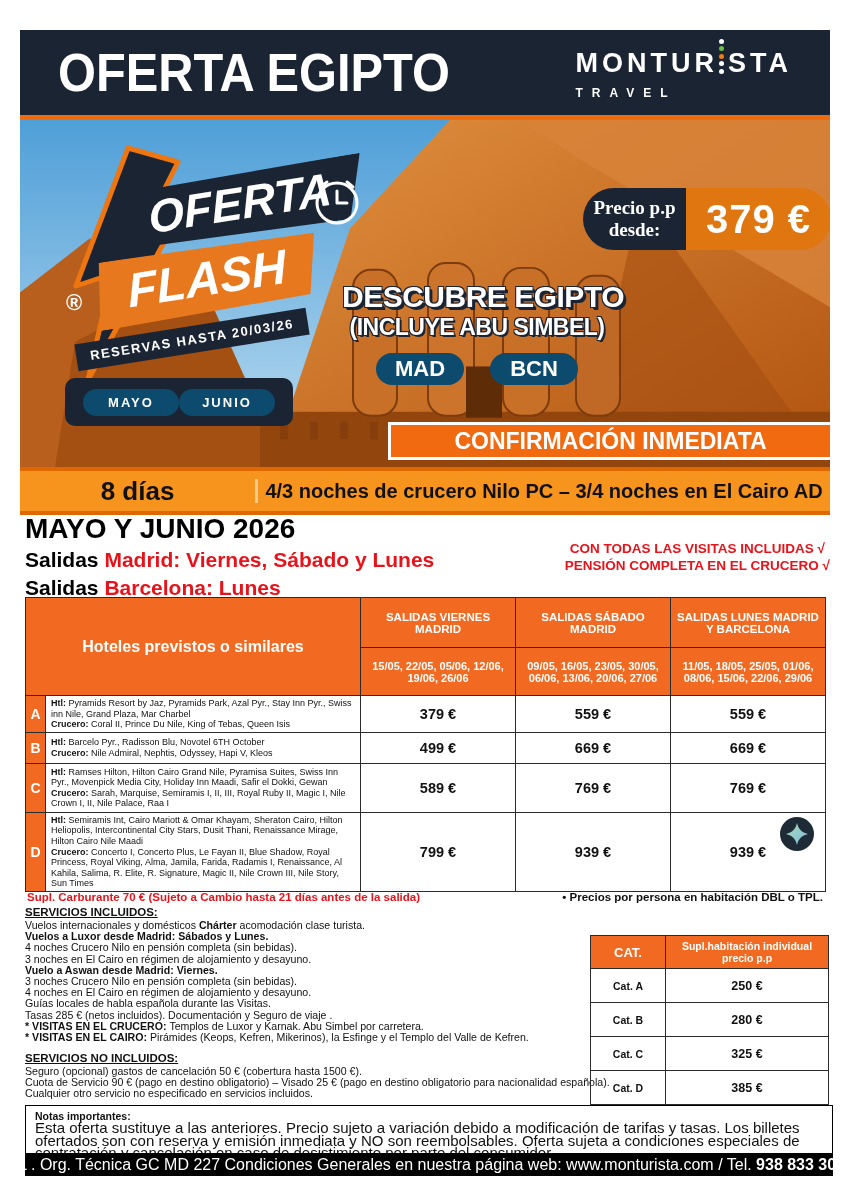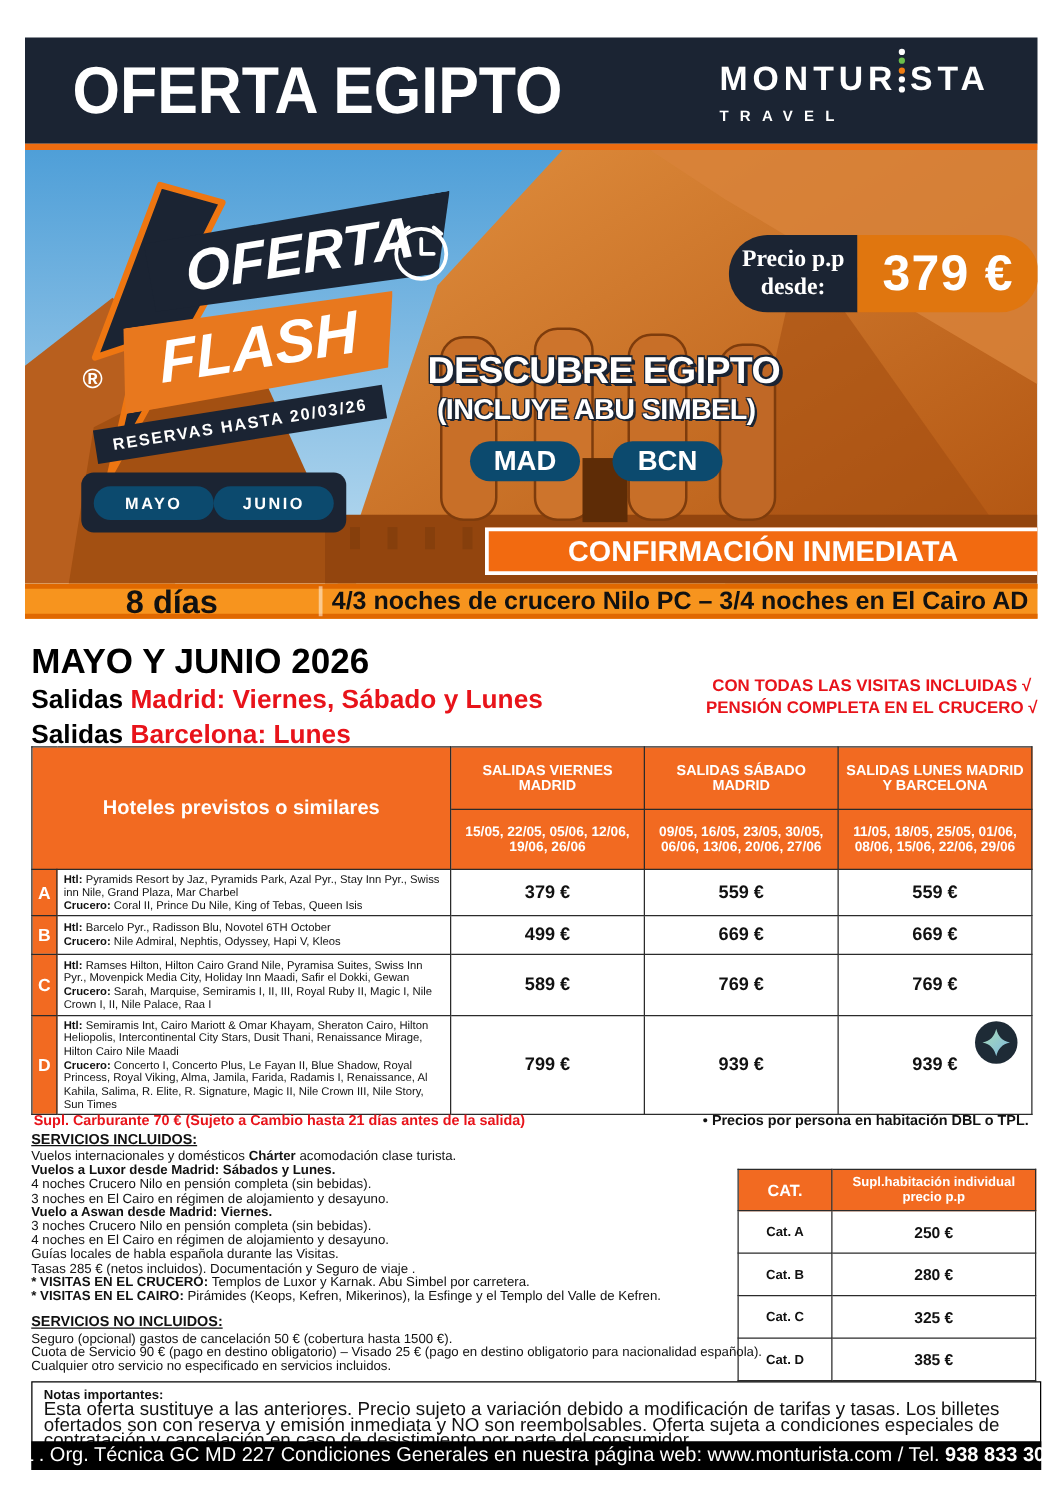--- a/index.html
+++ b/index.html
@@ -17,35 +17,35 @@
   
   .hero{position:absolute;left:20px;top:115px;width:810px;height:352px;border-top:5px solid #ee6c10;box-sizing:border-box;overflow:hidden;}
   .hero svg.scene{position:absolute;left:0;top:0;width:100%;height:100%;}
   .bolt{position:absolute;left:30px;top:22px;}
   .banner{position:absolute;color:#fff;font-weight:900;font-style:italic;text-align:center;}
   .banner-oferta{left:96px;top:52px;width:248px;height:64px;background:#1b2433;transform:rotate(-9deg) skewX(-4deg);font-size:46px;line-height:62px;clip-path:polygon(0 6%,100% 0,94% 100%,2% 92%);}
   .banner-flash{left:76px;top:126px;width:222px;height:68px;background:#e8781e;transform:rotate(-9deg) skewX(-4deg);font-size:48px;line-height:66px;clip-path:polygon(2% 0,100% 6%,96% 94%,0 100%);}
   .banner-reservas{left:55px;top:206px;background:#1b2433;transform:rotate(-9deg);font-size:13px;font-style:normal;font-weight:bold;letter-spacing:1.5px;padding:6px 14px;}
   .rmark{position:absolute;left:46px;top:170px;color:#fff;font-size:22px;font-weight:bold;}
   .clock{position:absolute;left:288px;top:52px;}
-  .months{position:absolute;left:45px;top:258px;width:212px;height:48px;background:#1b2433;border-radius:10px;display:flex;align-items:center;justify-content:center;gap:0;}
+  .months{position:absolute;left:45px;top:258px;width:228px;height:48px;background:#1b2433;border-radius:10px;display:flex;align-items:center;justify-content:center;gap:0;}
   .pill{background:#0c4a6e;color:#fff;border-radius:16px;font-weight:bold;text-align:center;}
   .month-pill{width:96px;padding:6px 0;font-size:13px;letter-spacing:2px;}
   .pricebadge{position:absolute;left:563px;top:68px;width:248px;height:62px;display:flex;border-radius:31px;overflow:hidden;}
   .pricebadge .plabel{background:#1b2433;color:#fff;width:103px;display:flex;flex-direction:column;align-items:center;justify-content:center;font-family:"Liberation Serif",serif;font-weight:bold;font-size:19px;line-height:22px;}
   .pricebadge .pvalue{background:#e0760f;color:#fff;flex:1;display:flex;align-items:center;justify-content:center;font-size:40px;font-weight:900;letter-spacing:1px;}
   .descubre{position:absolute;left:322px;top:160px;width:270px;text-align:center;color:#fff;}
   .descubre .l1{font-size:30px;font-weight:900;letter-spacing:-.5px;text-shadow:2px 2px 0 #1b2433,-1px -1px 0 #1b2433,1px -1px 0 #1b2433,-1px 1px 0 #1b2433,3px 3px 0 #1b2433;white-space:nowrap;}
   .descubre .l2{font-size:23px;font-weight:900;letter-spacing:-.5px;text-shadow:2px 2px 0 #1b2433,-1px -1px 0 #1b2433,1px -1px 0 #1b2433,-1px 1px 0 #1b2433;white-space:nowrap;}
   .origins{display:flex;justify-content:center;gap:26px;margin-top:12px;}
   .origin-pill{width:88px;padding:3px 0;font-size:22px;}
   .confirm{position:absolute;left:368px;top:302px;width:445px;height:38px;background:#f26a10;border:3px solid #fff;box-sizing:border-box;color:#fff;font-size:23px;font-weight:bold;display:flex;align-items:center;justify-content:center;white-space:nowrap;}
 
   
-  .daysbar{position:absolute;left:20px;top:467px;width:810px;height:28px;background:#f7941e;border-top:4px solid #e06800;border-bottom:4px solid #e06800;box-sizing:border-box;display:flex;align-items:center;}
+  .daysbar{position:absolute;left:20px;top:467px;width:810px;height:48px;background:#f7941e;border-top:4px solid #e06800;border-bottom:4px solid #e06800;box-sizing:border-box;display:flex;align-items:center;}
   .daysbar .days{width:235px;text-align:center;font-size:26px;font-weight:900;color:#111;}
   .daysbar .sep{width:3px;height:24px;background:rgba(255,255,255,.5);}
   .daysbar .desc{flex:1;text-align:center;font-size:20px;font-weight:900;color:#111;white-space:nowrap;}
 
   
   .season-title{position:absolute;left:25px;top:513px;font-size:28px;font-weight:900;color:#000;}
   .salidas1{position:absolute;left:25px;top:548px;font-size:21px;font-weight:bold;color:#000;white-space:nowrap;}
   .salidas2{position:absolute;left:25px;top:576px;font-size:21px;font-weight:bold;color:#000;white-space:nowrap;}
   .redtxt{color:#e8131a;}
   .highlights{position:absolute;right:20px;top:540px;text-align:center;color:#e8131a;font-size:13.5px;font-weight:900;line-height:17px;white-space:nowrap;}

